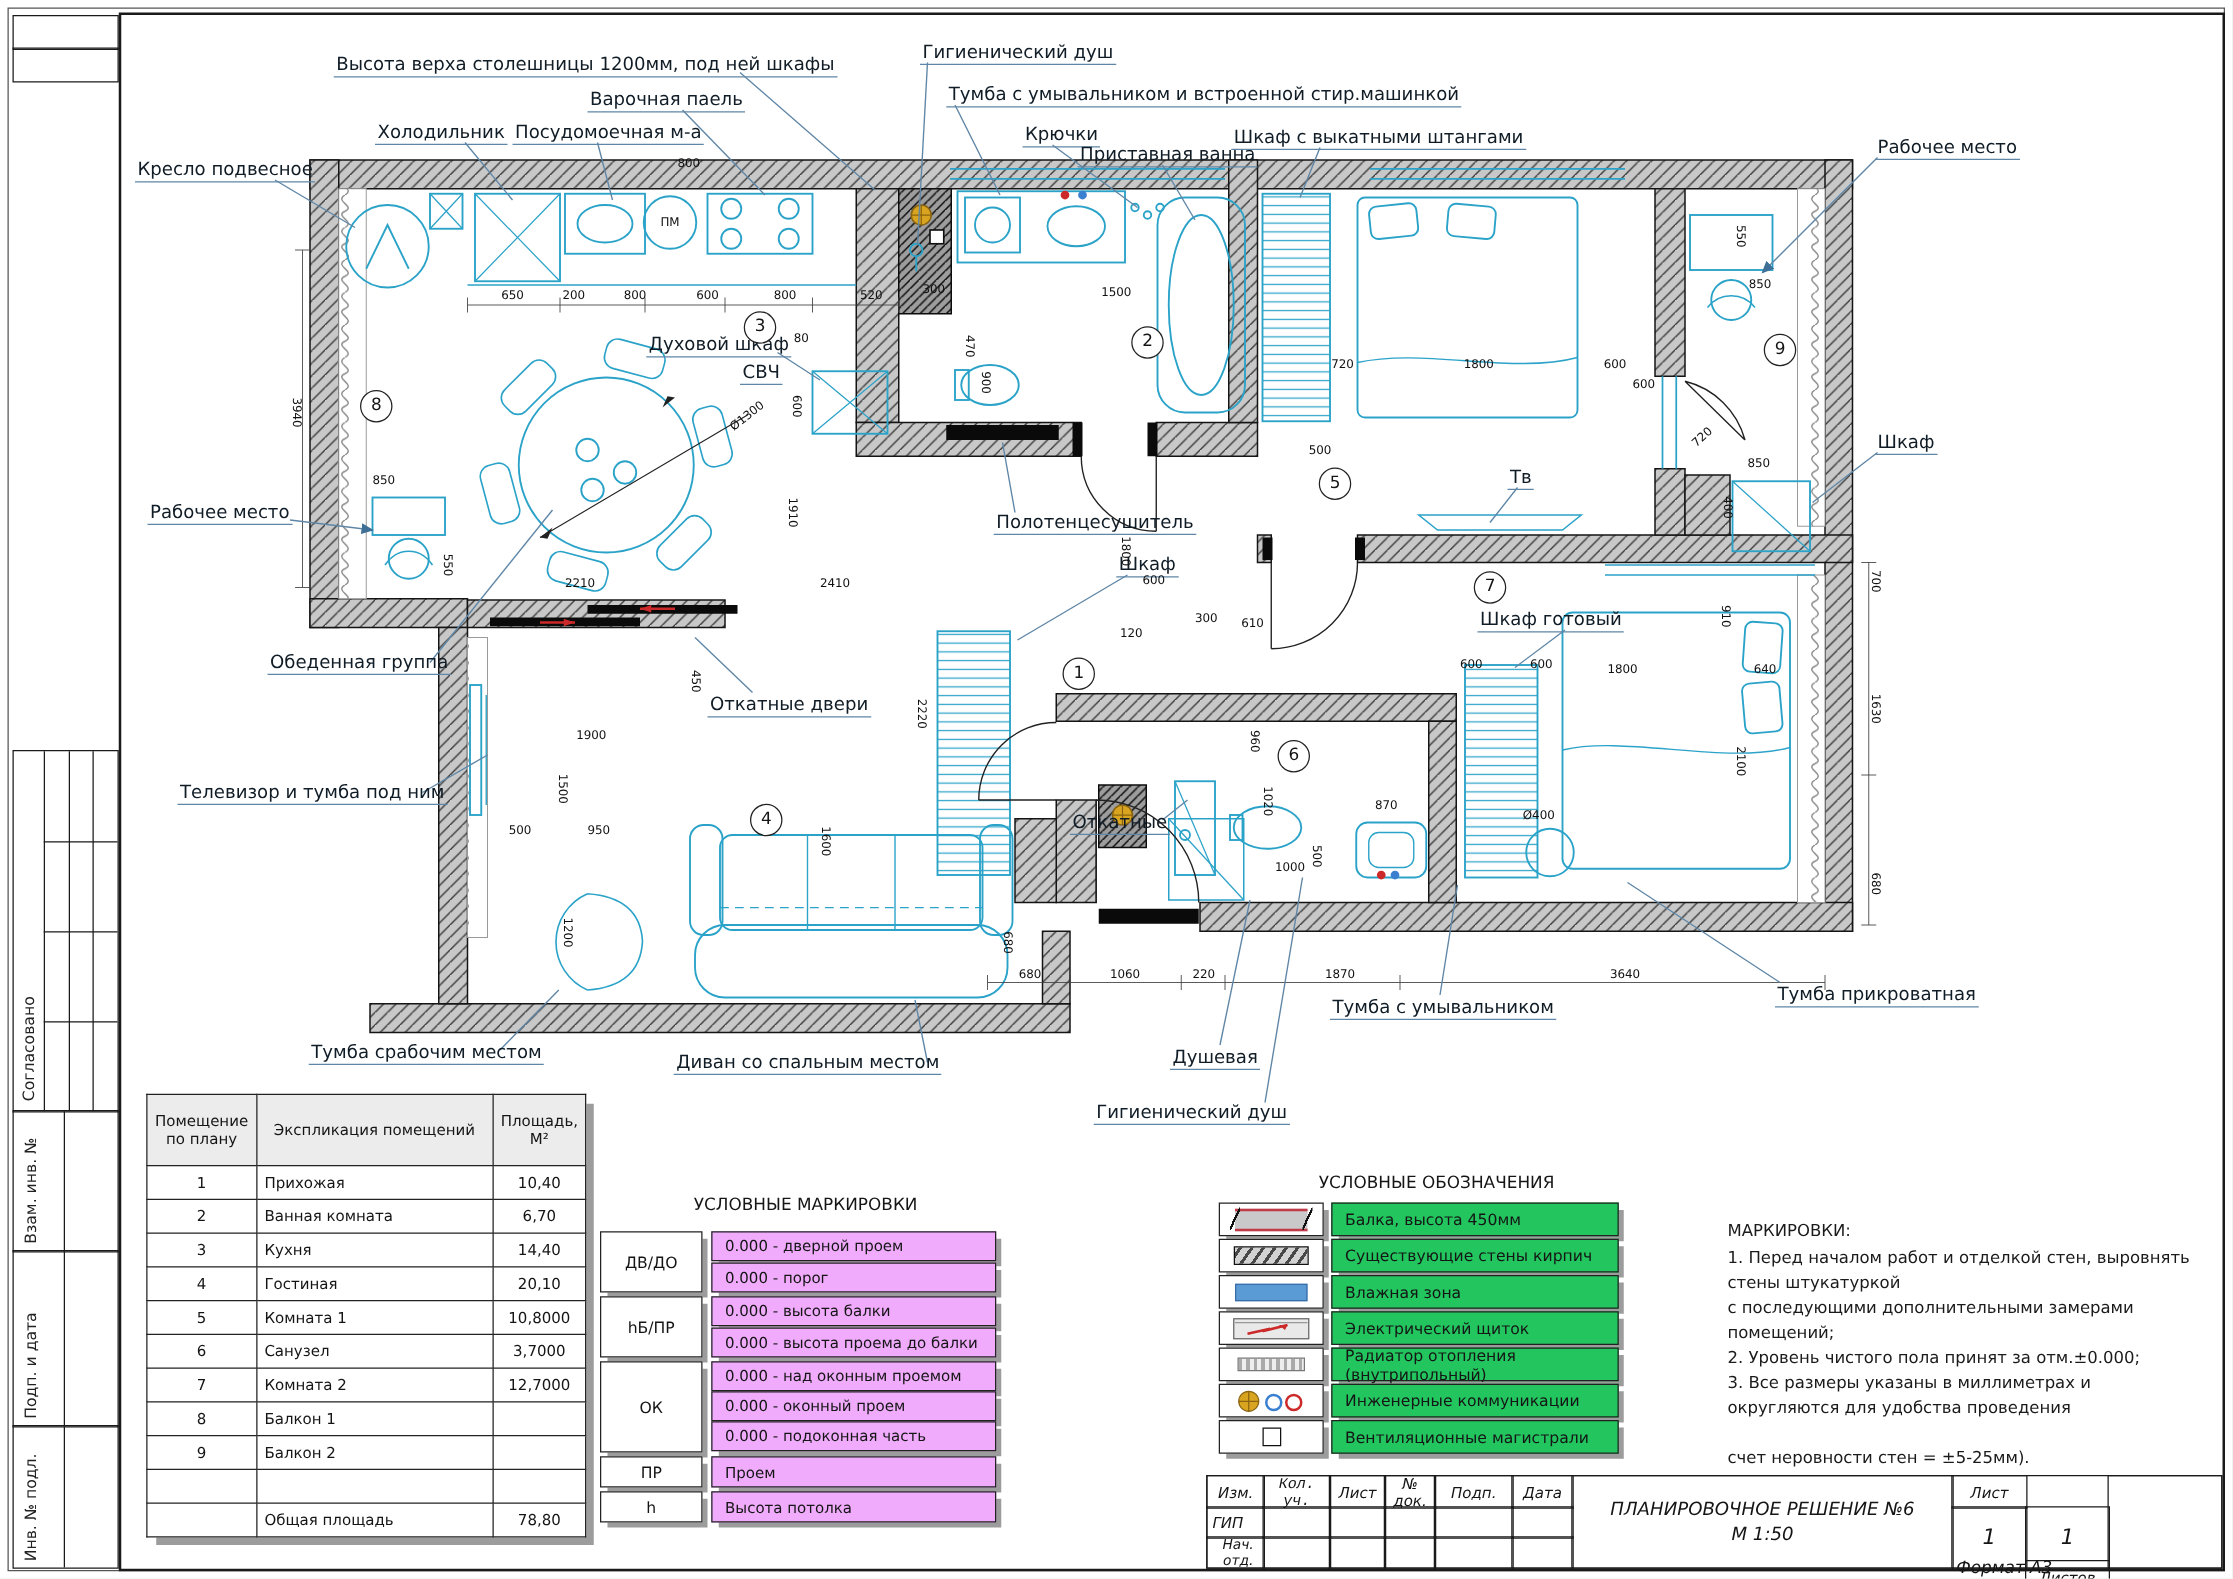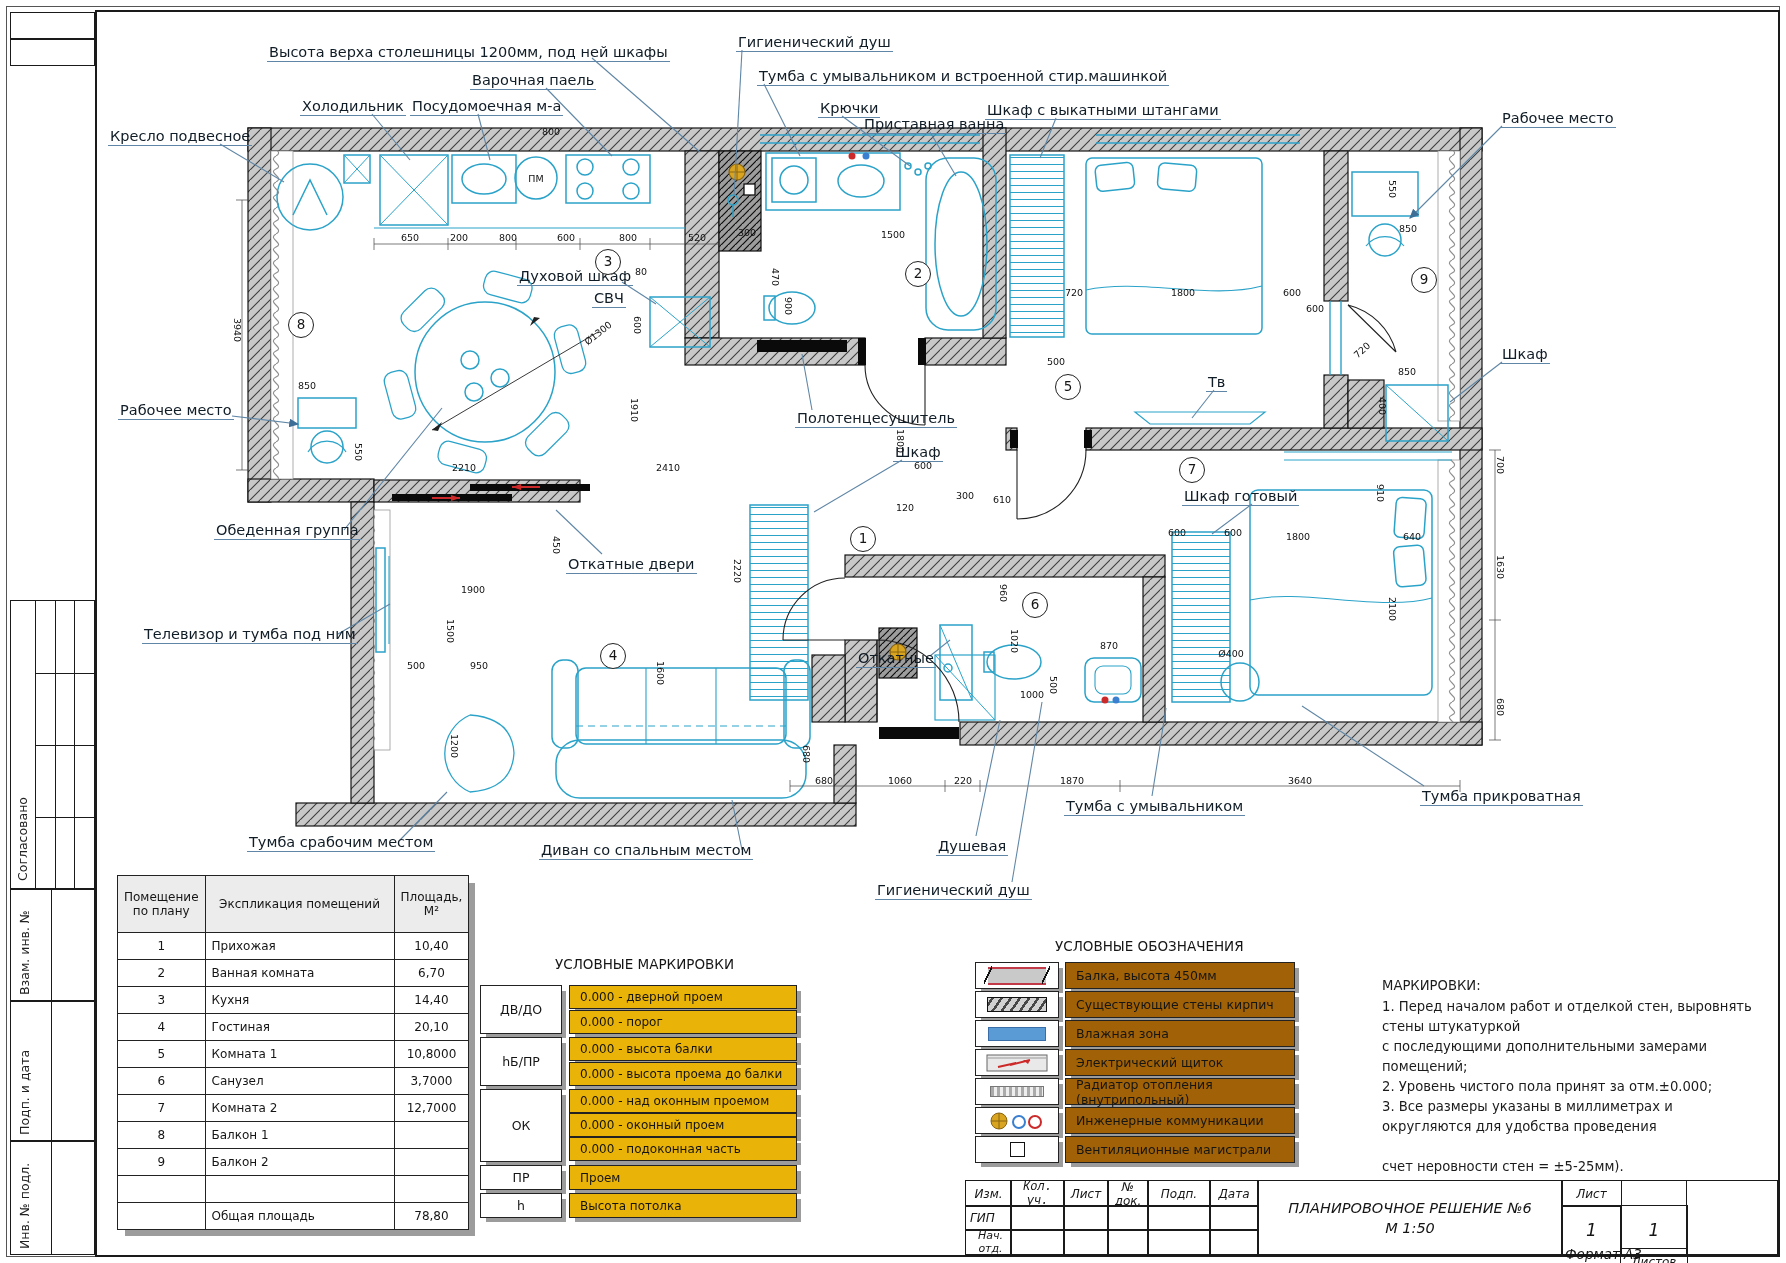--- a/index.html
+++ b/index.html
@@ -27,26 +27,26 @@
       font-size:12px;padding:0 6px;height:26px;}
   #room-table th{background:#ececec;height:56px;font-size:12px;}
   #room-table td:first-child{text-align:center;width:52px;}
   #room-table td:nth-child(2){width:176px;text-align:left;}
   #room-table td:last-child{width:52px;text-align:center;}
   
   .mk-title{position:absolute;font-size:13.5px;}
   .mk-key{position:absolute;border:1.4px solid #222;background:#fff;
           display:flex;align-items:center;justify-content:center;font-size:12.5px;
           box-shadow:5px 5px 0 -1px #9c9c9c;}
-  .mk-line{position:absolute;border:1.4px solid #222;background:#eab308;font-size:12px;
+  .mk-line{position:absolute;border:1.4px solid #222;background:#f0abfc;font-size:12px;
            display:flex;align-items:center;padding-left:10px;box-shadow:5px 5px 0 -1px #9c9c9c;}
   
   .sym-icon-box{position:absolute;border:1.4px solid #222;background:#fff;
         display:flex;align-items:center;justify-content:center;box-shadow:5px 5px 0 -1px #9c9c9c;}
-  .sym-label{position:absolute;border:1.4px solid #222;background:#a16207;font-size:12.5px;
+  .sym-label{position:absolute;border:1.4px solid #222;background:#22c55e;font-size:12.5px;
         display:flex;align-items:center;padding-left:10px;box-shadow:5px 5px 0 -1px #9c9c9c;}
   .ic-beam{width:58px;height:14px;background:#c9c9c9;border-top:2px solid #c23a47;border-bottom:2px solid #c23a47;position:relative;}
   .ic-beam:before,.ic-beam:after{content:"";position:absolute;top:-3px;width:8px;height:18px;
       background:linear-gradient(115deg,transparent 44%,#111 44%,#111 56%,transparent 56%);}
   .ic-beam:before{left:-4px;} .ic-beam:after{right:-4px;}
   .ic-brick{width:58px;height:13px;border:1.3px solid #111;
       background:repeating-linear-gradient(-55deg,#d2d2d2 0 5px,#474747 5px 7.5px);}
   .ic-wet{width:56px;height:12px;background:#5b9bd5;border:1.3px solid #3a6ea8;}
   .ic-rad{width:52px;height:9px;border:1.2px solid #777;
       background:repeating-linear-gradient(90deg,#aaa 0 3px,#eee 3px 6px);}

